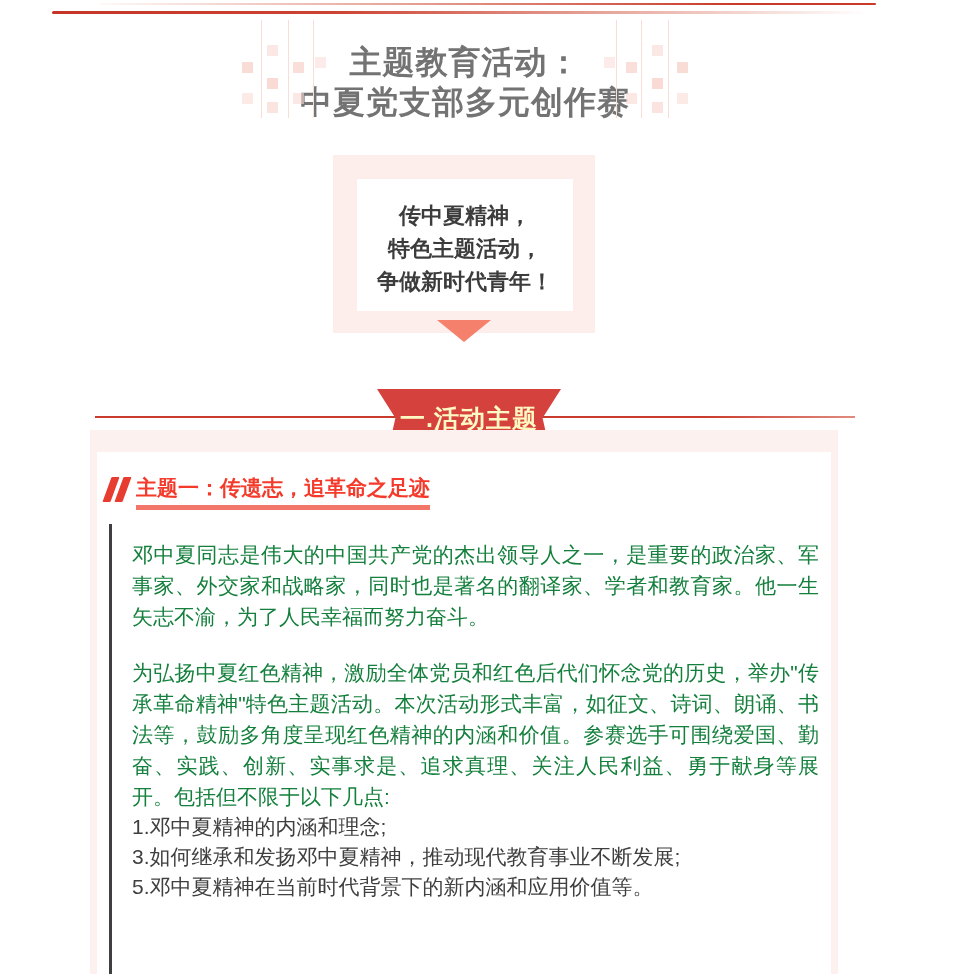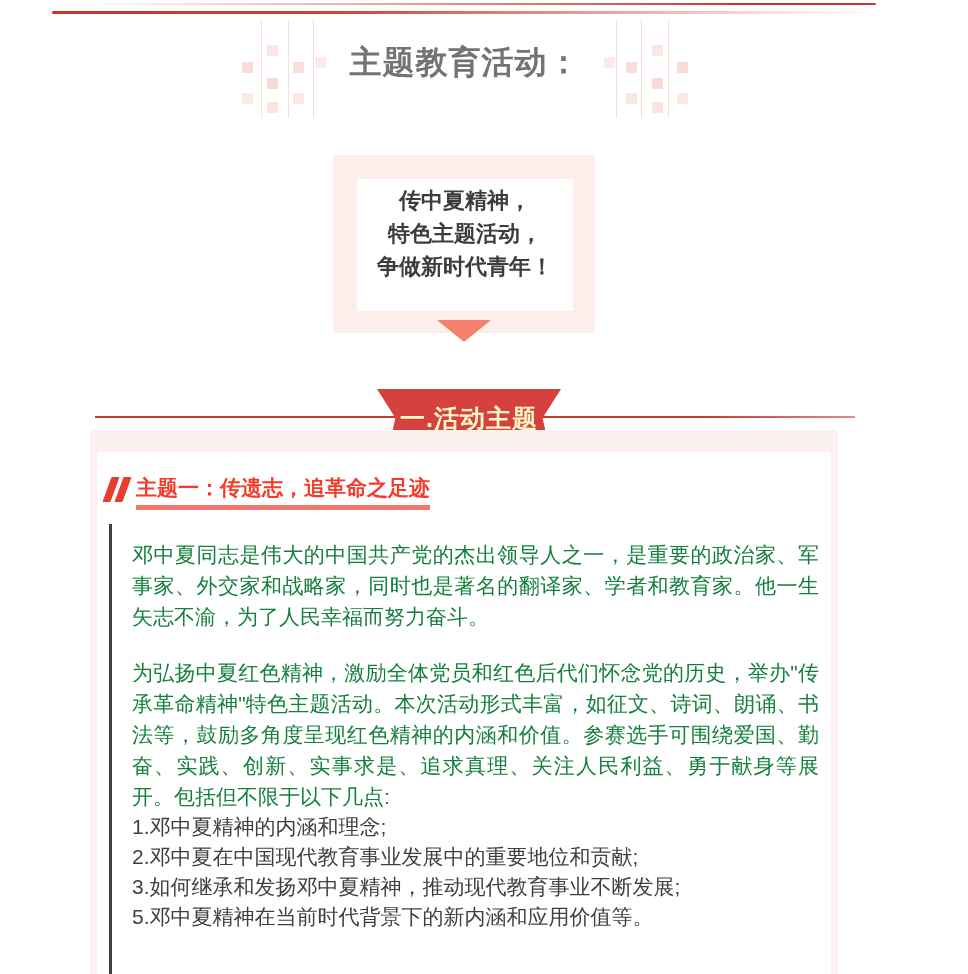--- a/index.html
+++ b/index.html
@@ -47,21 +47,21 @@
     width: 262px; height: 178px;
     background: #fdeeec;
   }
   .hero-inner {
     position: absolute; left: 24px; top: 24px;
     width: 216px; height: 132px;
     background: #ffffff;
     text-align: center;
     font-size: 22px; font-weight: bold; line-height: 33px;
     color: #3c3c3c;
-    padding-top: 5px;
+    padding-top: 20px;
   }
   .down-triangle {
     position: absolute; left: 437px; top: 320px;
     width: 0; height: 0;
     border-left: 27px solid transparent;
     border-right: 27px solid transparent;
     border-top: 22px solid #f5806c;
   }
 
   
@@ -121,20 +121,21 @@
 </head>
 <body>
 
 <div class="page">
 
   <div class="topline topline-1"></div>
   <div class="topline topline-2"></div>
 
   <div class="main-title">
     <div>主题教育活动：</div>
+    <div>中夏党支部多元创作赛</div>
   </div>
 
   <div class="deco deco-left">
       <div class="vline" style="left: 28px;"></div>
       <div class="vline" style="left: 55px;"></div>
       <div class="vline" style="left: 80px;"></div>
       <div class="sq" style="left: 9px; top: 42px; opacity: 0.9;"></div>
       <div class="sq" style="left: 9px; top: 73px; opacity: 0.55;"></div>
       <div class="sq" style="left: 34px; top: 25px; opacity: 0.6;"></div>
       <div class="sq" style="left: 34px; top: 58px; opacity: 0.95;"></div>
@@ -179,20 +180,19 @@
           <i></i>
           <i></i>
         </span>
       <span class="topic-title">主题一：传遗志，追革命之足迹</span>
     </div>
     <div class="topic-body">
       <p>邓中夏同志是伟大的中国共产党的杰出领导人之一，是重要的政治家、军事家、外交家和战略家，同时也是著名的翻译家、学者和教育家。他一生矢志不渝，为了人民幸福而努力奋斗。</p>
       <p>为弘扬中夏红色精神，激励全体党员和红色后代们怀念党的历史，举办"传承革命精神"特色主题活动。本次活动形式丰富，如征文、诗词、朗诵、书法等，鼓励多角度呈现红色精神的内涵和价值。参赛选手可围绕爱国、勤奋、实践、创新、实事求是、追求真理、关注人民利益、勇于献身等展开。包括但不限于以下几点:</p>
       <div class="numbered-list">
         <div class="list-item">1.邓中夏精神的内涵和理念;</div>
-        <div class="list-item">2.邓中夏在中国现代教育事业发展中的重要地位和贡献;</div>
         <div class="list-item">3.如何继承和发扬邓中夏精神，推动现代教育事业不断发展;</div>
         <div class="list-item">5.邓中夏精神在当前时代背景下的新内涵和应用价值等。</div>
       </div>
     </div>
   </div>
 
 </div>
 
 </body></html>

